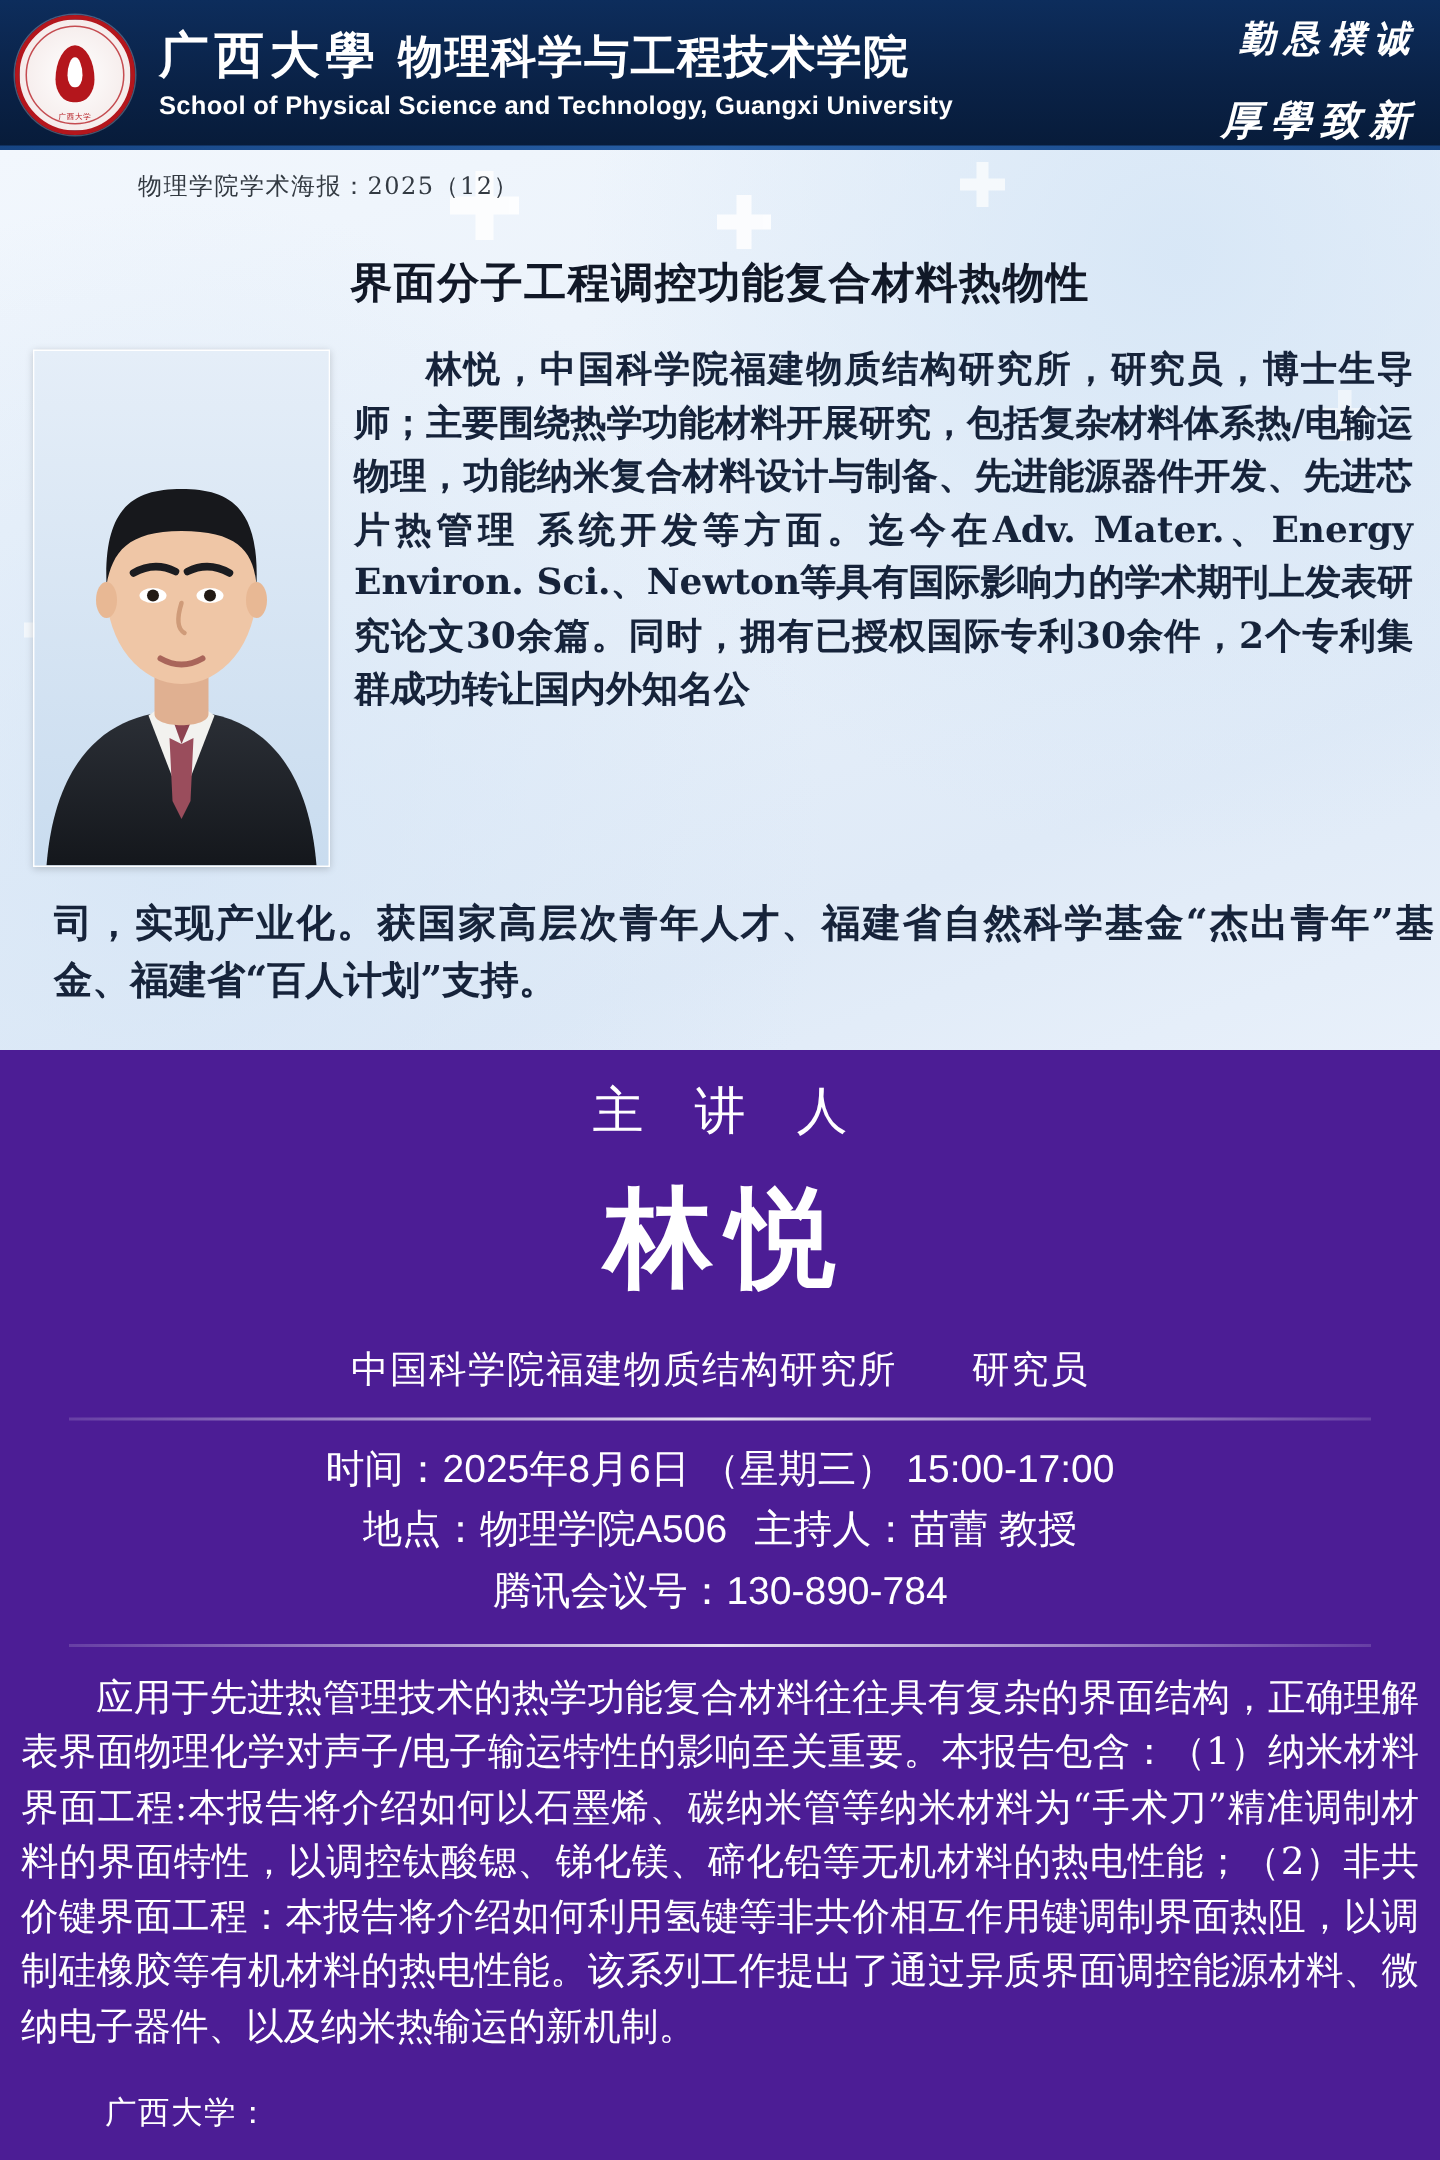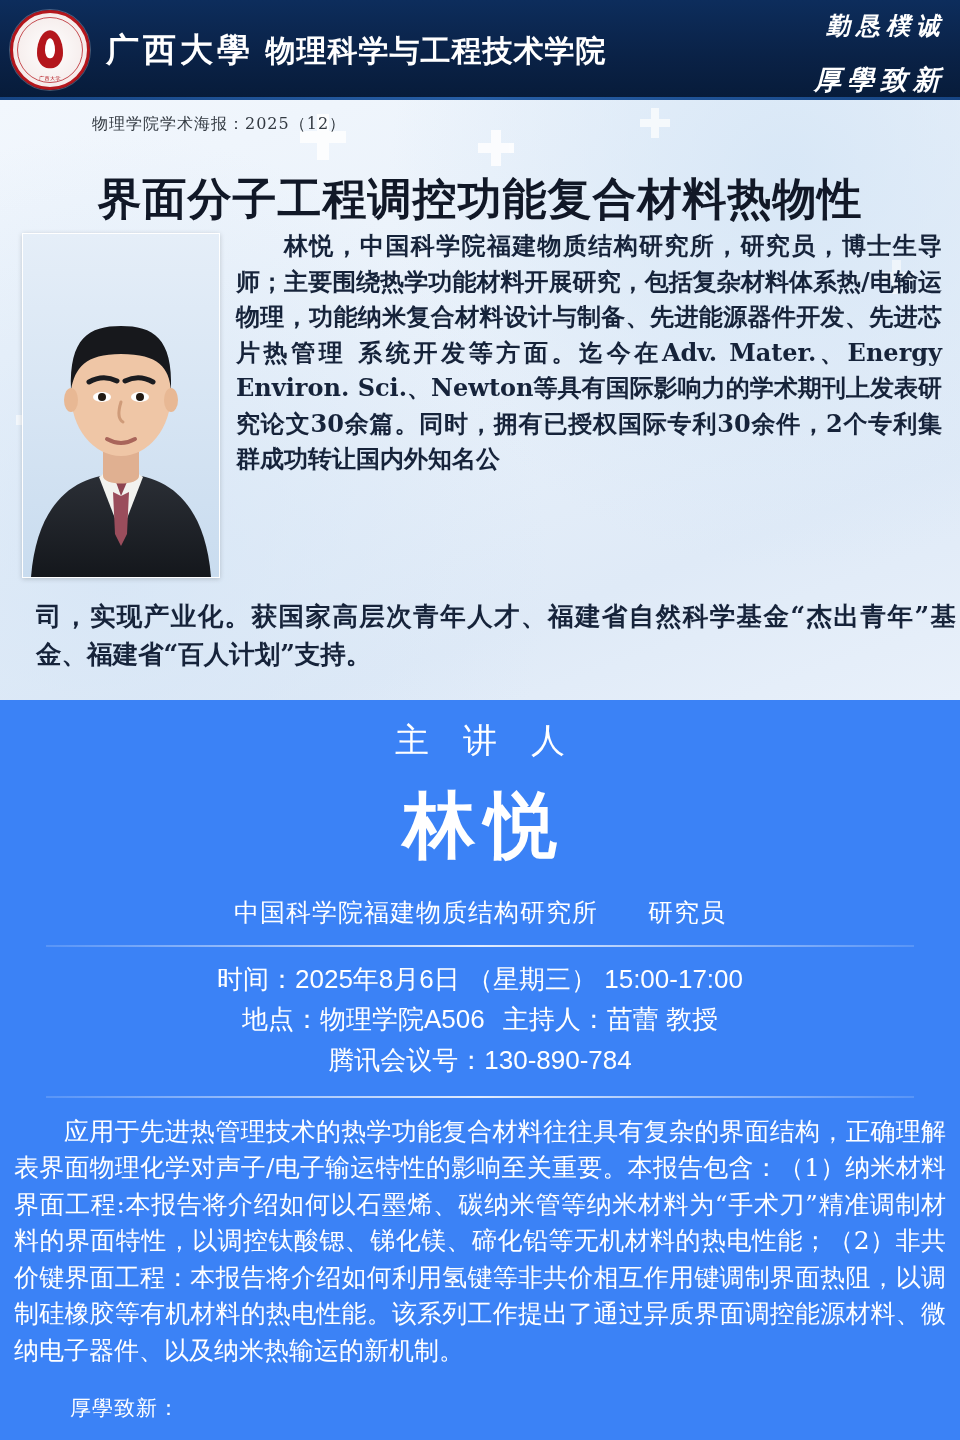--- a/index.html
+++ b/index.html
@@ -155,21 +155,21 @@
     font-size: 16px;
     color: #333a42;
     letter-spacing: 1px;
   }
   .talk-title {
     position: absolute;
     left: 0; right: 0;
     top: 70px;
     text-align: center;
     font-family: "DejaVu Serif", "Liberation Serif", serif;
-    font-size: 44px;
+    font-size: 28px;
     font-weight: bold;
     color: #111827;
     letter-spacing: 1px;
   }
   .portrait {
     position: absolute;
     left: 22px;
     top: 133px;
     width: 196px;
     height: 343px;
@@ -206,21 +206,21 @@
   }
 
   
   .blue-section {
     position: relative;
     height: 740px;
     background:
       radial-gradient(ellipse at 75% 18%, rgba(47,108,178,.55) 0%, rgba(10,38,78,0) 55%),
       radial-gradient(ellipse at 20% 65%, rgba(28,76,140,.5) 0%, rgba(10,38,78,0) 55%),
       linear-gradient(175deg, #0e3566 0%, #0c2f5c 30%, #103straight 0%, #0a2749 70%, #0d2f59 100%);
-    background-color: #3b82f6;
+    background-color: #4c1d95;
     overflow: hidden;
     color: #ffffff;
   }
   .blue-section::before {
     content: "";
     position: absolute;
     left: -10%;
     top: 12%;
     width: 120%;
     height: 70%;
@@ -304,20 +304,21 @@
     <div class="logo-seal">
       <div class="ring"></div>
       <div class="flame"></div>
       <div class="seal-text">广西大学</div>
     </div>
     <div class="header-titles">
       <div class="header-cn">
         <span class="univ">广西大學</span>
         <span>物理科学与工程技术学院</span>
       </div>
+      <div class="header-en">School of Physical Science and Technology, Guangxi University</div>
     </div>
     <div class="header-motto">
       <div class="motto-1">勤恳樸诚</div>
       <div class="motto-2">厚學致新</div>
     </div>
   </div>
 
   <div class="top-section">
 
     <div class="plus" style="left:300px; top:14px; width:46px; height:46px;">
@@ -413,19 +414,19 @@
       <div>
         <span>腾讯会议号：</span><span>130-890-784</span>
       </div>
     </div>
 
     <div class="rule"></div>
 
     <div class="abstract">应用于先进热管理技术的热学功能复合材料往往具有复杂的界面结构，正确理解表界面物理化学对声子/电子输运特性的影响至关重要。本报告包含：（1）纳米材料界面工程:本报告将介绍如何以石墨烯、碳纳米管等纳米材料为“手术刀”精准调制材料的界面特性，以调控钛酸锶、锑化镁、碲化铅等无机材料的热电性能；（2）非共价键界面工程：本报告将介绍如何利用氢键等非共价相互作用键调制界面热阻，以调制硅橡胶等有机材料的热电性能。该系列工作提出了通过异质界面调控能源材料、微纳电子器件、以及纳米热输运的新机制。</div>
 
     <div class="footer">
-      <div class="footer-label">厚學致新：</div>
+      <div class="footer-label">广西大学：</div>
       <div class="footer-orgs">
       </div>
     </div>
   </div>
 
 </div>
 
 </body></html>

